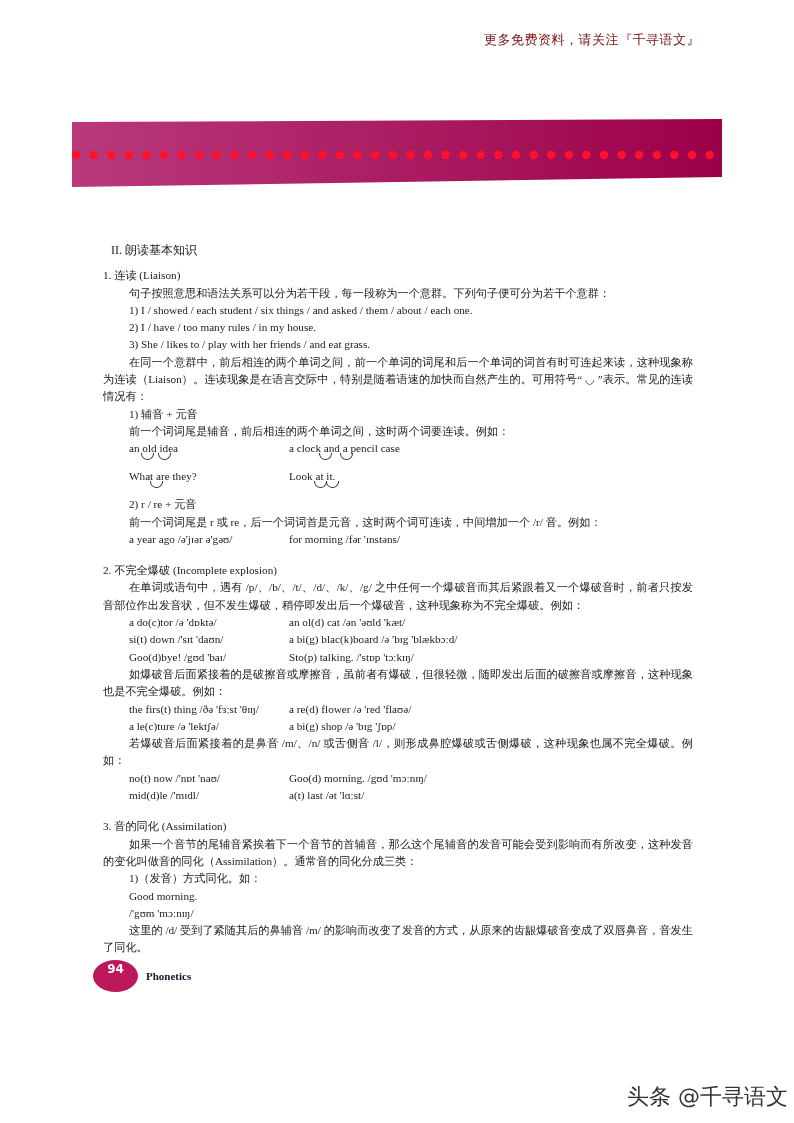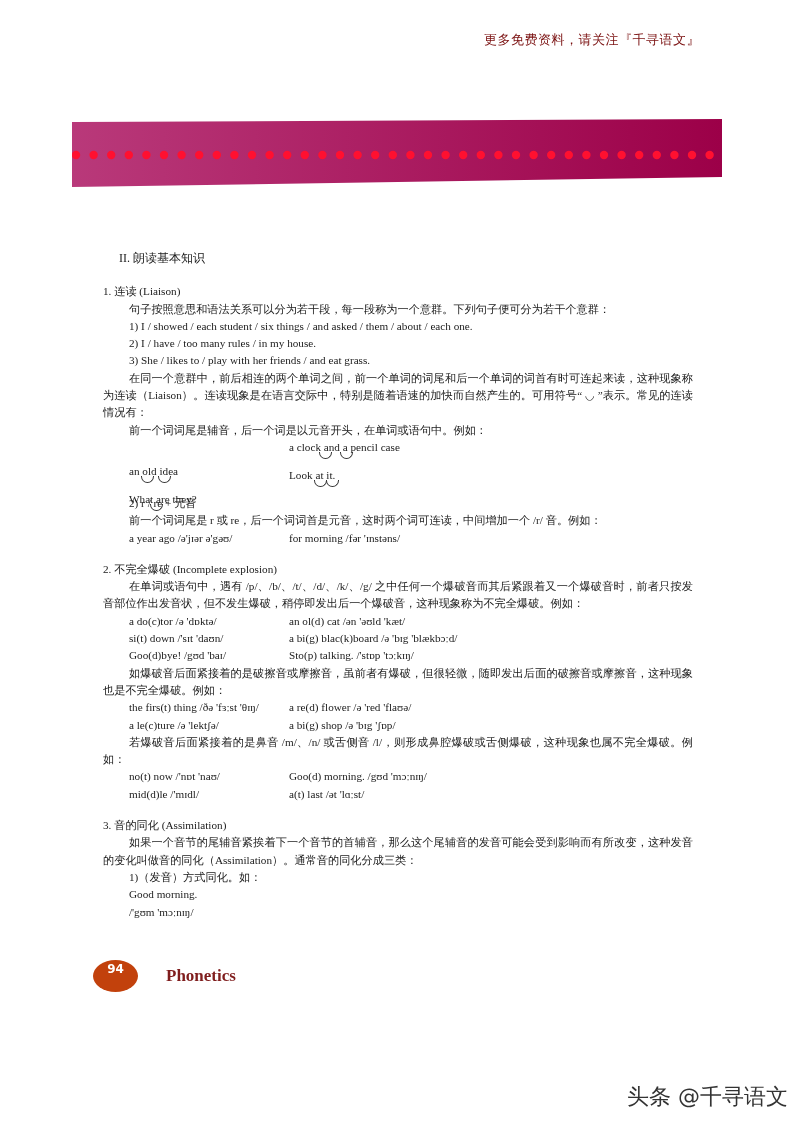--- a/index.html
+++ b/index.html
@@ -4,37 +4,37 @@
 <style>
   html, body { margin:0; padding:0; background:#ffffff; }
   body { width:794px; height:1123px; position:relative; overflow:hidden;
          font-family:"Liberation Serif","DejaVu Serif",serif; color:#1a1a1a; }
   .top-note { position:absolute; left:484px; top:31px; font-size:13px; color:#7a1010;
               font-family:"DejaVu Sans",sans-serif; letter-spacing:0.5px;text-align:right; }
   .banner { position:absolute; left:72px; top:118px; width:650px; height:70px; }
   .banner svg { display:block; }
   .content { position:absolute; left:103px; top:234px; width:590px; font-size:11.2px; line-height:17.3px; }
   .line { white-space:nowrap; position:relative; height:17.3px; }
-  .h2 { font-size:12px; font-weight:normal; margin:16px; }
+  .h2 { font-size:12px; font-weight:normal; margin:8px; }
   .indent { padding-left:26px; }
   .para { text-indent:26px; line-height:17.3px; white-space:normal; text-align:justify; }
   .ex-row { display:flex; padding-left:26px; height:17.3px; white-space:nowrap; }
   .ex-row .c1 { width:160px; }
   .ex-row .c2 { }
   .link-row { display:flex; padding-left:26px; height:28px; white-space:nowrap; position:relative; }
-  .link-row .c1 { width:160px; position:relative;margin-top:24px; }
+  .link-row .c1 { width:160px; position:relative; }
   .link-row .c2 { position:relative; }
   .arc { position:absolute; top:13px; width:11px; height:6px; border:1px solid #333;
          border-top:none; border-radius:0 0 7px 7px; }
   .gap-md { height:14px; }
   .footer { position:absolute; left:93px; top:960px; display:flex; align-items:center; }
-  .page-pill { width:45px; height:32px; border-radius:50%; background:#c2410c; color:#ffffff;
+  .page-pill { width:45px; height:32px; border-radius:50%; background:#be185d; color:#ffffff;
                font-weight:bold; font-size:12px; text-align:center; line-height:18px;
                font-family:"DejaVu Sans",sans-serif; }
-  .footer-title { margin-left:28px; color:#7f1d1d; font-weight:bold; font-size:17px; }
+  .footer-title { margin-left:8px; color:#0f172a; font-weight:bold; font-size:11px; }
   .watermark { position:absolute; left:627px; top:1082px; font-size:22px; color:#333;
                font-family:"DejaVu Sans",sans-serif; }
 </style>
 </head>
 <body>
 
 <div class="top-note">更多免费资料，请关注『千寻语文』</div>
 
 <div class="banner">
   <svg width="650" height="70" viewBox="0 0 650 70">
@@ -89,21 +89,22 @@
 
 <div class="content">
   <div class="line h2">II. 朗读基本知识</div>
 
   <div class="line">1. 连读 (Liaison)</div>
   <div class="line indent">句子按照意思和语法关系可以分为若干段，每一段称为一个意群。下列句子便可分为若干个意群：</div>
   <div class="line indent">1) I / showed / each student / six things / and asked / them / about / each one.</div>
   <div class="line indent">2) I / have / too many rules / in my house.</div>
   <div class="line indent">3) She / likes to / play with her friends / and eat grass.</div>
   <div class="para">在同一个意群中，前后相连的两个单词之间，前一个单词的词尾和后一个单词的词首有时可连起来读，这种现象称为连读（Liaison）。连读现象是在语言交际中，特别是随着语速的加快而自然产生的。可用符号“ ◡ ”表示。常见的连读情况有：</div>
-  <div class="line indent">前一个词词尾是辅音，后一个词是以元音开头，在单词或语句中。例如：</div>
+  <div class="line indent">1) 辅音 + 元音</div>
+  <div class="line indent">前一个词词尾是辅音，前后相连的两个单词之间，这时两个词要连读。例如：</div>
 
   <div class="link-row">
     <div class="c1"><span>an old idea</span>
       <span class="arc" style="left:12px"></span>
       <span class="arc" style="left:29px"></span>
     </div>
     <div class="c2"><span>a clock and a pencil case</span>
       <span class="arc" style="left:30px"></span>
       <span class="arc" style="left:51px"></span>
     </div>
@@ -158,20 +159,21 @@
     <span class="c1">mid(d)le  /'mɪdl/</span>
     <span class="c2">a(t) last  /ət  'lɑːst/</span>
   </div>
 
   <div class="gap-md"></div>
   <div class="line">3. 音的同化 (Assimilation)</div>
   <div class="para">如果一个音节的尾辅音紧挨着下一个音节的首辅音，那么这个尾辅音的发音可能会受到影响而有所改变，这种发音的变化叫做音的同化（Assimilation）。通常音的同化分成三类：</div>
   <div class="line indent">1)（发音）方式同化。如：</div>
   <div class="line indent">Good morning.</div>
   <div class="line indent">/'gʊm 'mɔːnɪŋ/</div>
+  <div class="para">这里的 /d/ 受到了紧随其后的鼻辅音 /m/ 的影响而改变了发音的方式，从原来的齿龈爆破音变成了双唇鼻音，音发生了同化。</div>
 </div>
 
 <div class="footer">
   <div class="page-pill">94</div>
   <div class="footer-title">Phonetics</div>
 </div>
 
 <div class="watermark">头条 @千寻语文</div>
 
 </body></html>

